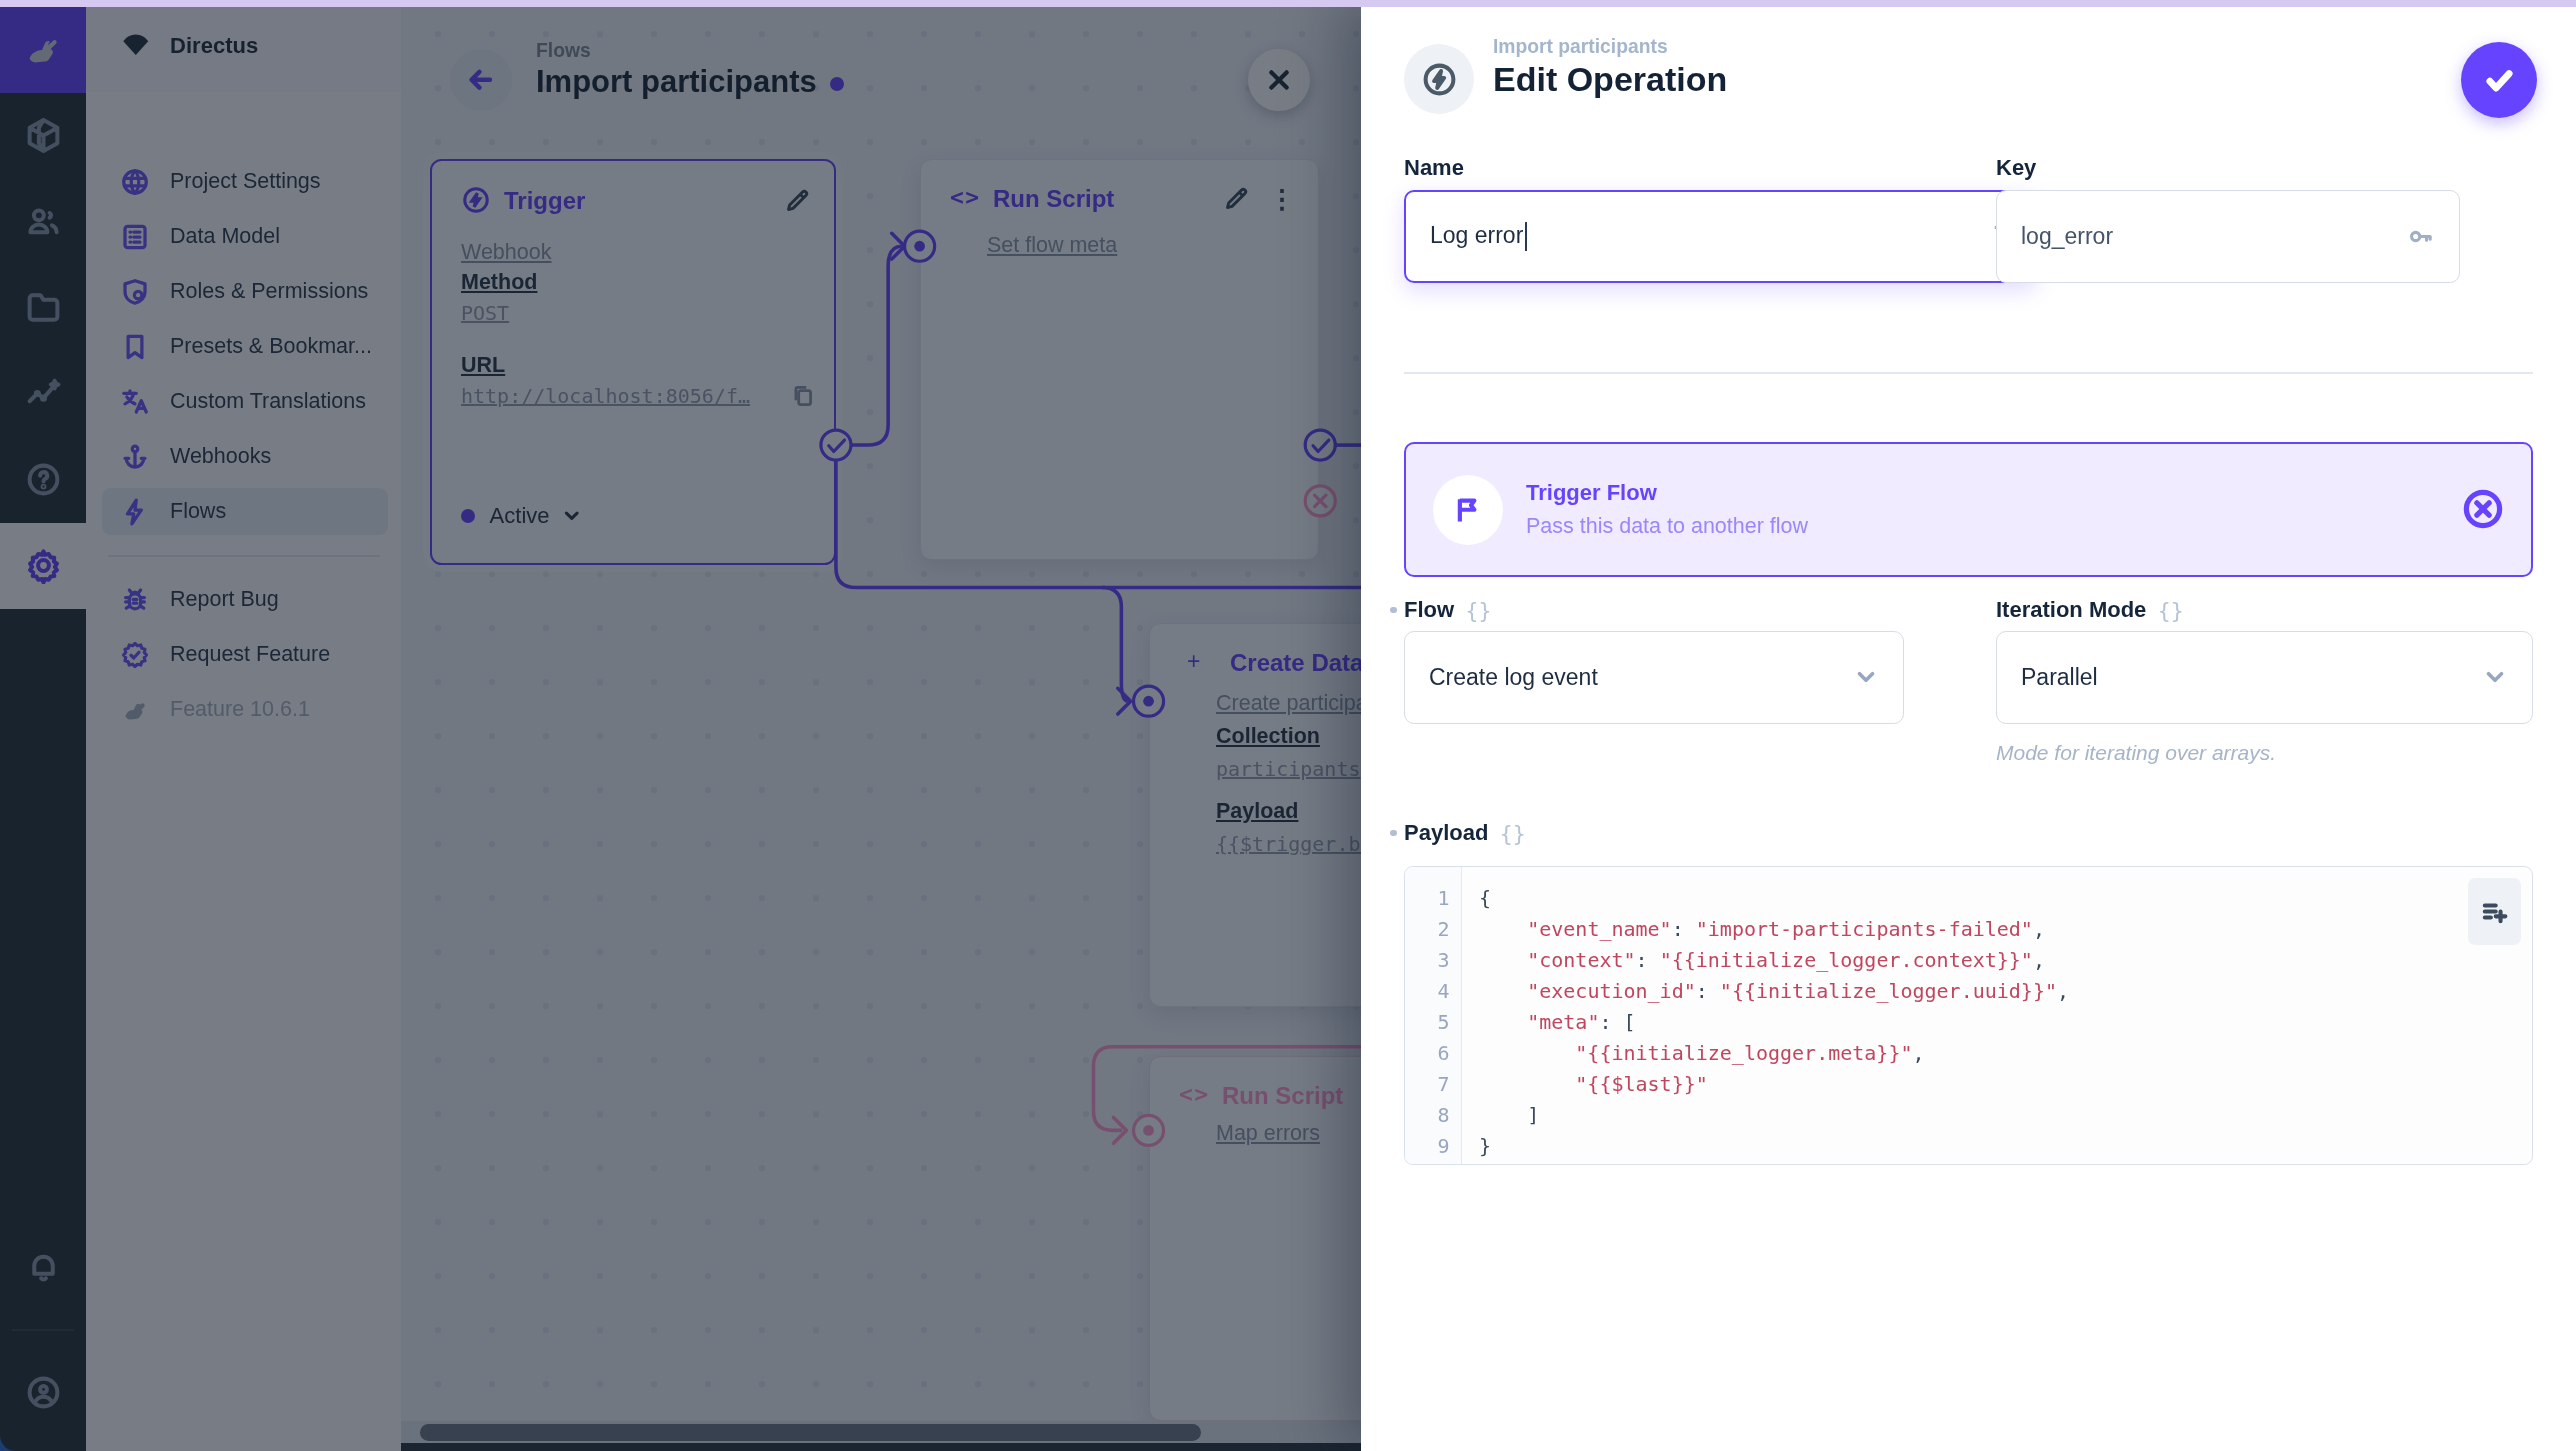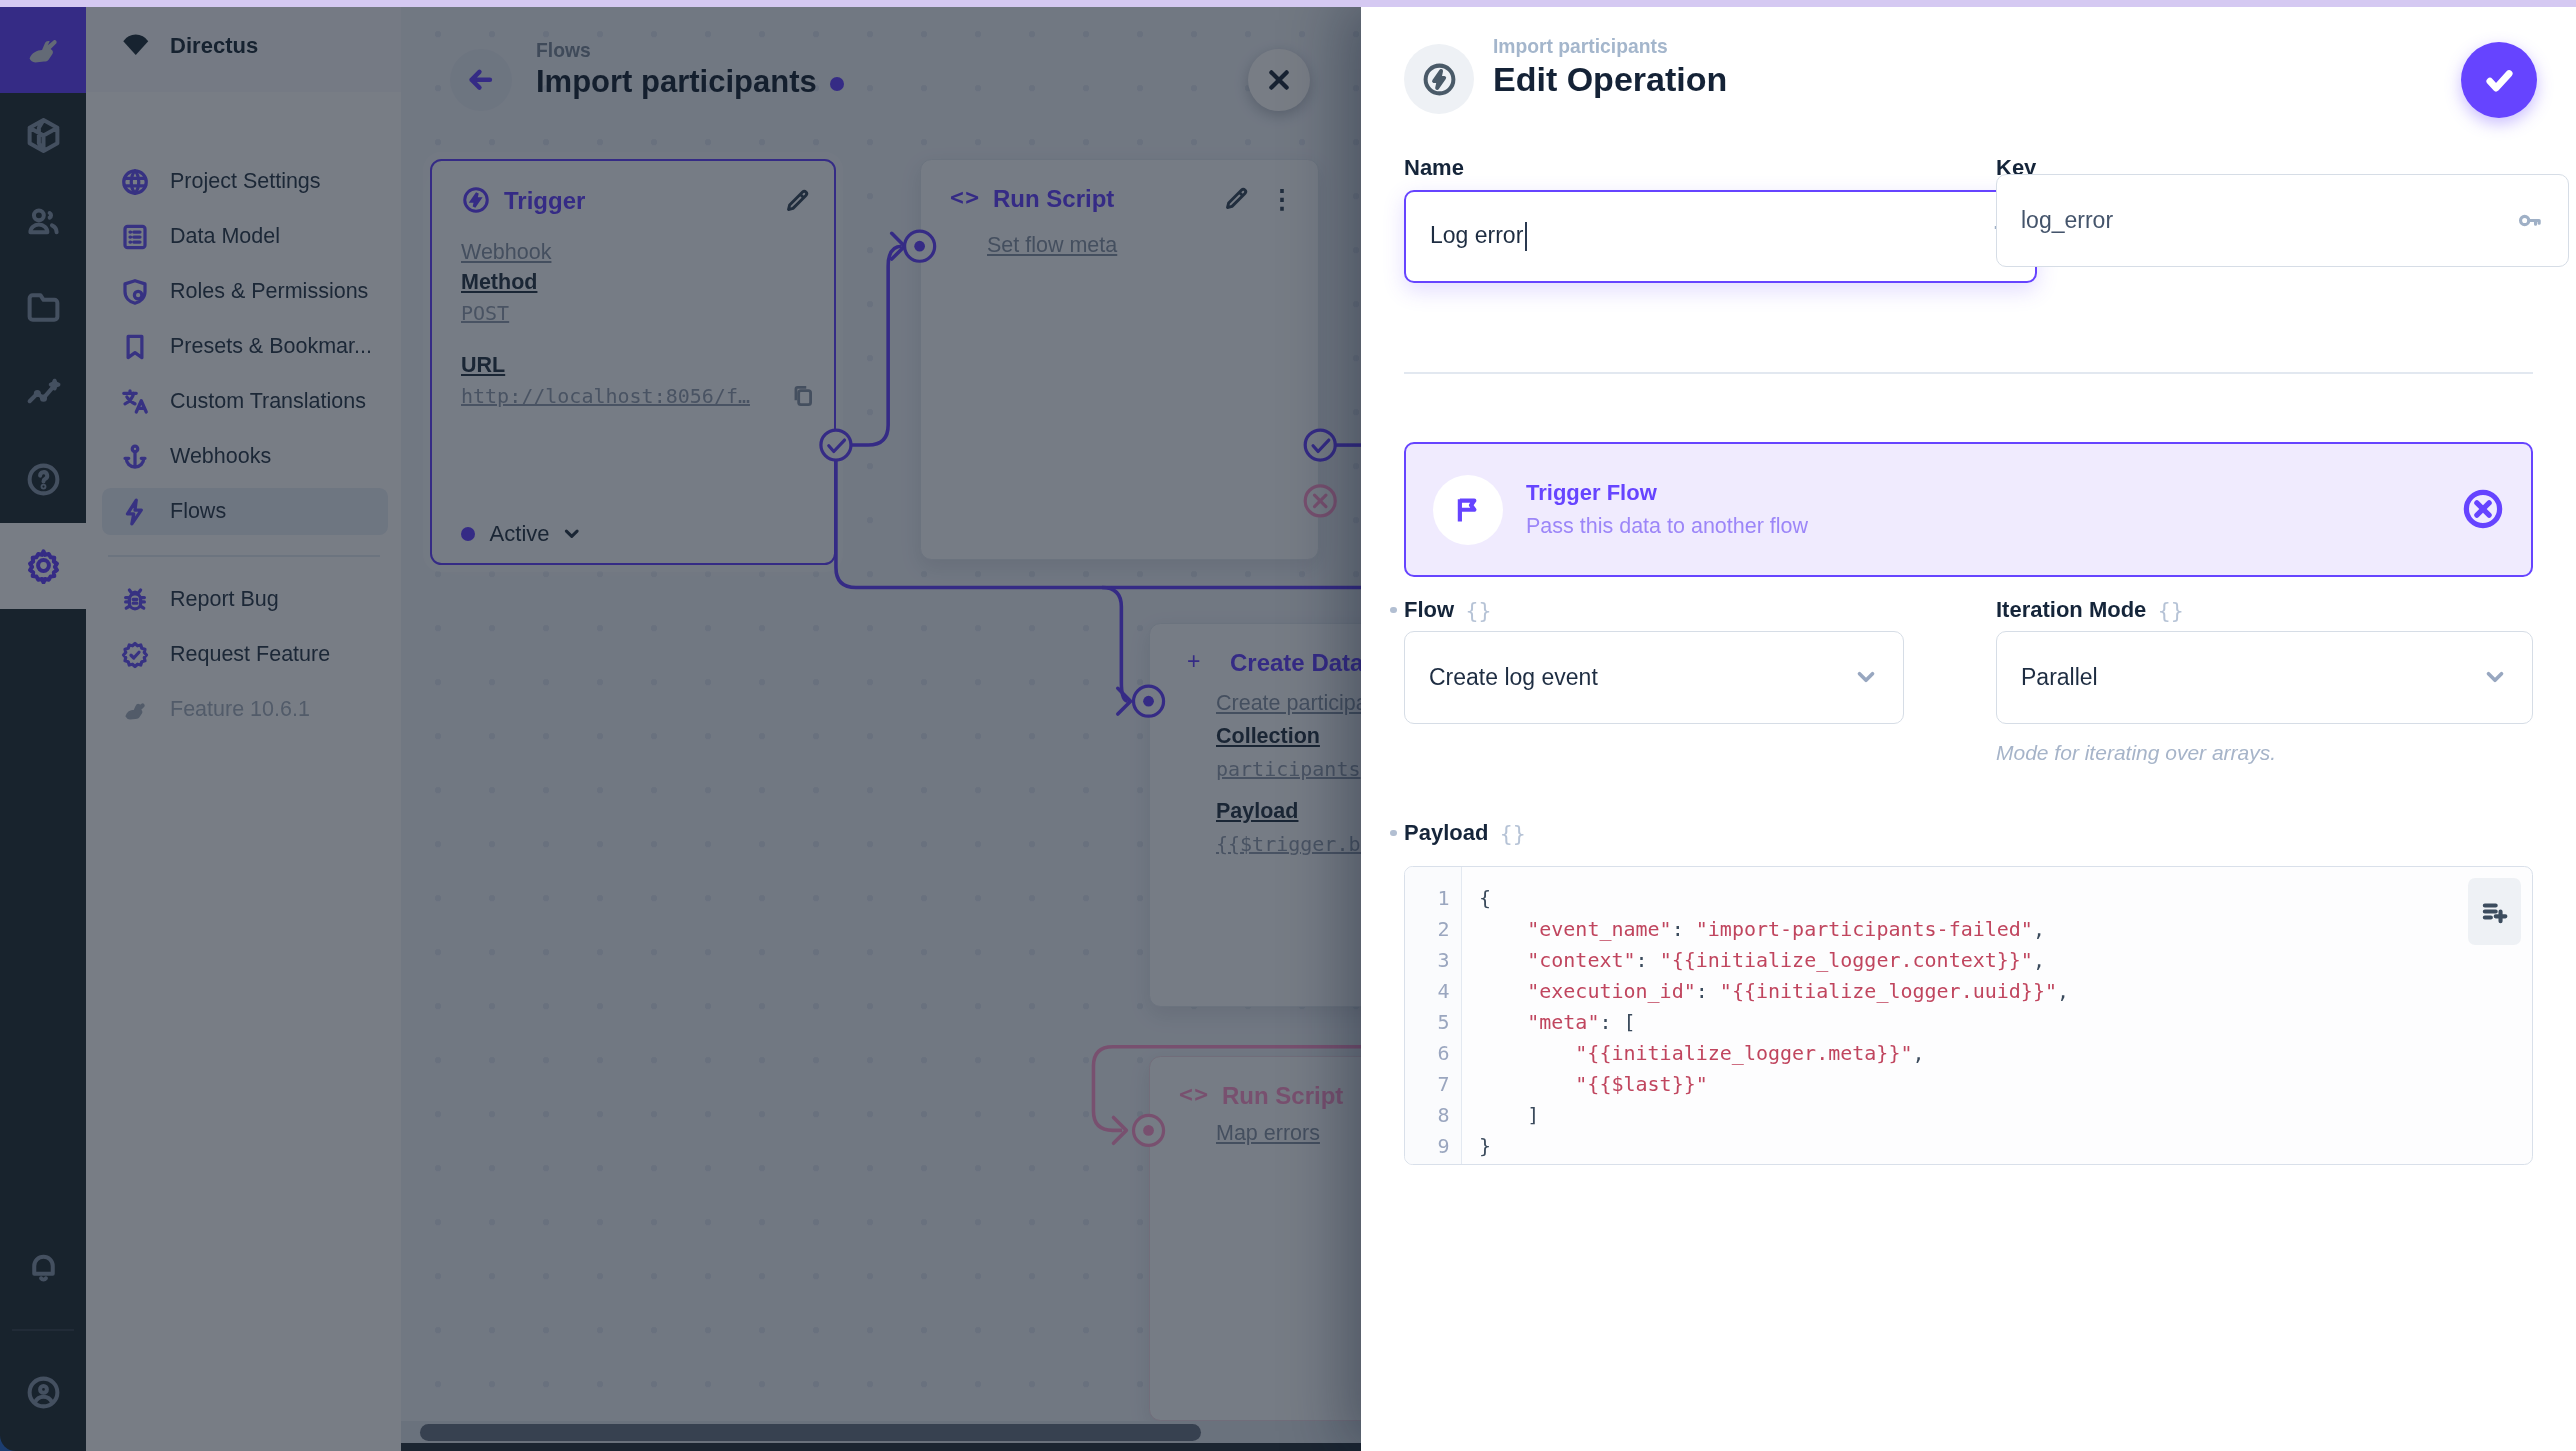--- a/index.html
+++ b/index.html
@@ -66,21 +66,21 @@
   .mini-ic svg { width:27px; height:27px; stroke:#3a4b5d; stroke-width:2.6; fill:none; stroke-linecap:round; stroke-linejoin:round; }
   .kebab { font-size:26px; color:#3a4b5d; font-weight:700; margin-left:18.6px; letter-spacing:0; line-height:1; }
   .card-line { position:absolute; left:29px; white-space:nowrap;text-decoration:underline; }
   .t-gray { font-size:21.5px; color:#8a96a8; }
   .t-bold { font-size:21.5px; font-weight:600; color:#2b3a49; }
   .t-mono { font-size:20px; color:#95a0b1; }
   .bolt-circle svg, .codeglyph { width:30px; height:30px; }
   .codeglyph { font-size:23px; font-weight:700; color:#6644ff; letter-spacing:1.4px; }
   .codeglyph.rejecthue { color:#ff99cc; }
   .trigger-card { border:2.1px solid #6644ff; box-shadow:0 0 0 7.2px rgba(255,255,255,0.28), 0 10px 31.5px rgba(255,255,255,0.25); }
-  .active-row { position:absolute; left:29px; bottom:16px; display:flex; align-items:center;text-align:center; }
+  .active-row { position:absolute; left:29px; bottom:34px; display:flex; align-items:center;text-align:center; }
   .active-row .adot { width:14.3px; height:14.3px; border-radius:50%; background:#6644ff; margin-right:14.3px; }
   .active-row .alabel { font-size:22px; font-weight:500; color:#2b3a49; margin-right:11.4px; }
   .active-row svg { width:21.5px; height:21.5px; stroke:#2b3a49; stroke-width:3.4; fill:none; stroke-linecap:round; stroke-linejoin:round; }
   .copy-ic svg { width:26px; height:26px; stroke:#8a96a8; stroke-width:2.6; fill:none; }
 
   #wires { position:absolute; inset:0; pointer-events:none; }
 
   .cv-scroll-track { position:absolute; left:0; top:1421px; width:960px; height:23px; background:#dfe5ec; }
   .cv-scroll-thumb { position:absolute; left:18.6px; top:1424px; width:781px; height:17px; border-radius:8.6px; background:#6b7686; }
   .cv-bottom-strip { position:absolute; left:0; top:1443px; width:960px; height:8.6px; background:#2d3740; }
@@ -432,21 +432,21 @@
       <span>Name</span>
     </div>
   <div class="f-label" style="left:635px; top:155px;">
       <span>Key</span>
     </div>
 
   <div class="field focus" style="left:43px; top:190px; width:633px;">
     <span class="val"><span>Log error</span><span class="caret"></span></span>
     <span class="t-ic">T</span>
   </div>
-  <div class="field" style="left:635px; top:174px; width:573px;">
+  <div class="field" style="left:635px; top:190px; width:464px;">
     <span class="val" style="color:#44546b;">log_error</span>
     <svg class="trail" viewBox="0 0 24 24">
         <circle cx="8" cy="12" r="3.4"></circle>
         <path d="M11.5 12H20 M17 12v3 M20 12v2.2"></path>
       </svg>
   </div>
 
   <div class="dw-divider"></div>
 
   <div class="banner">

